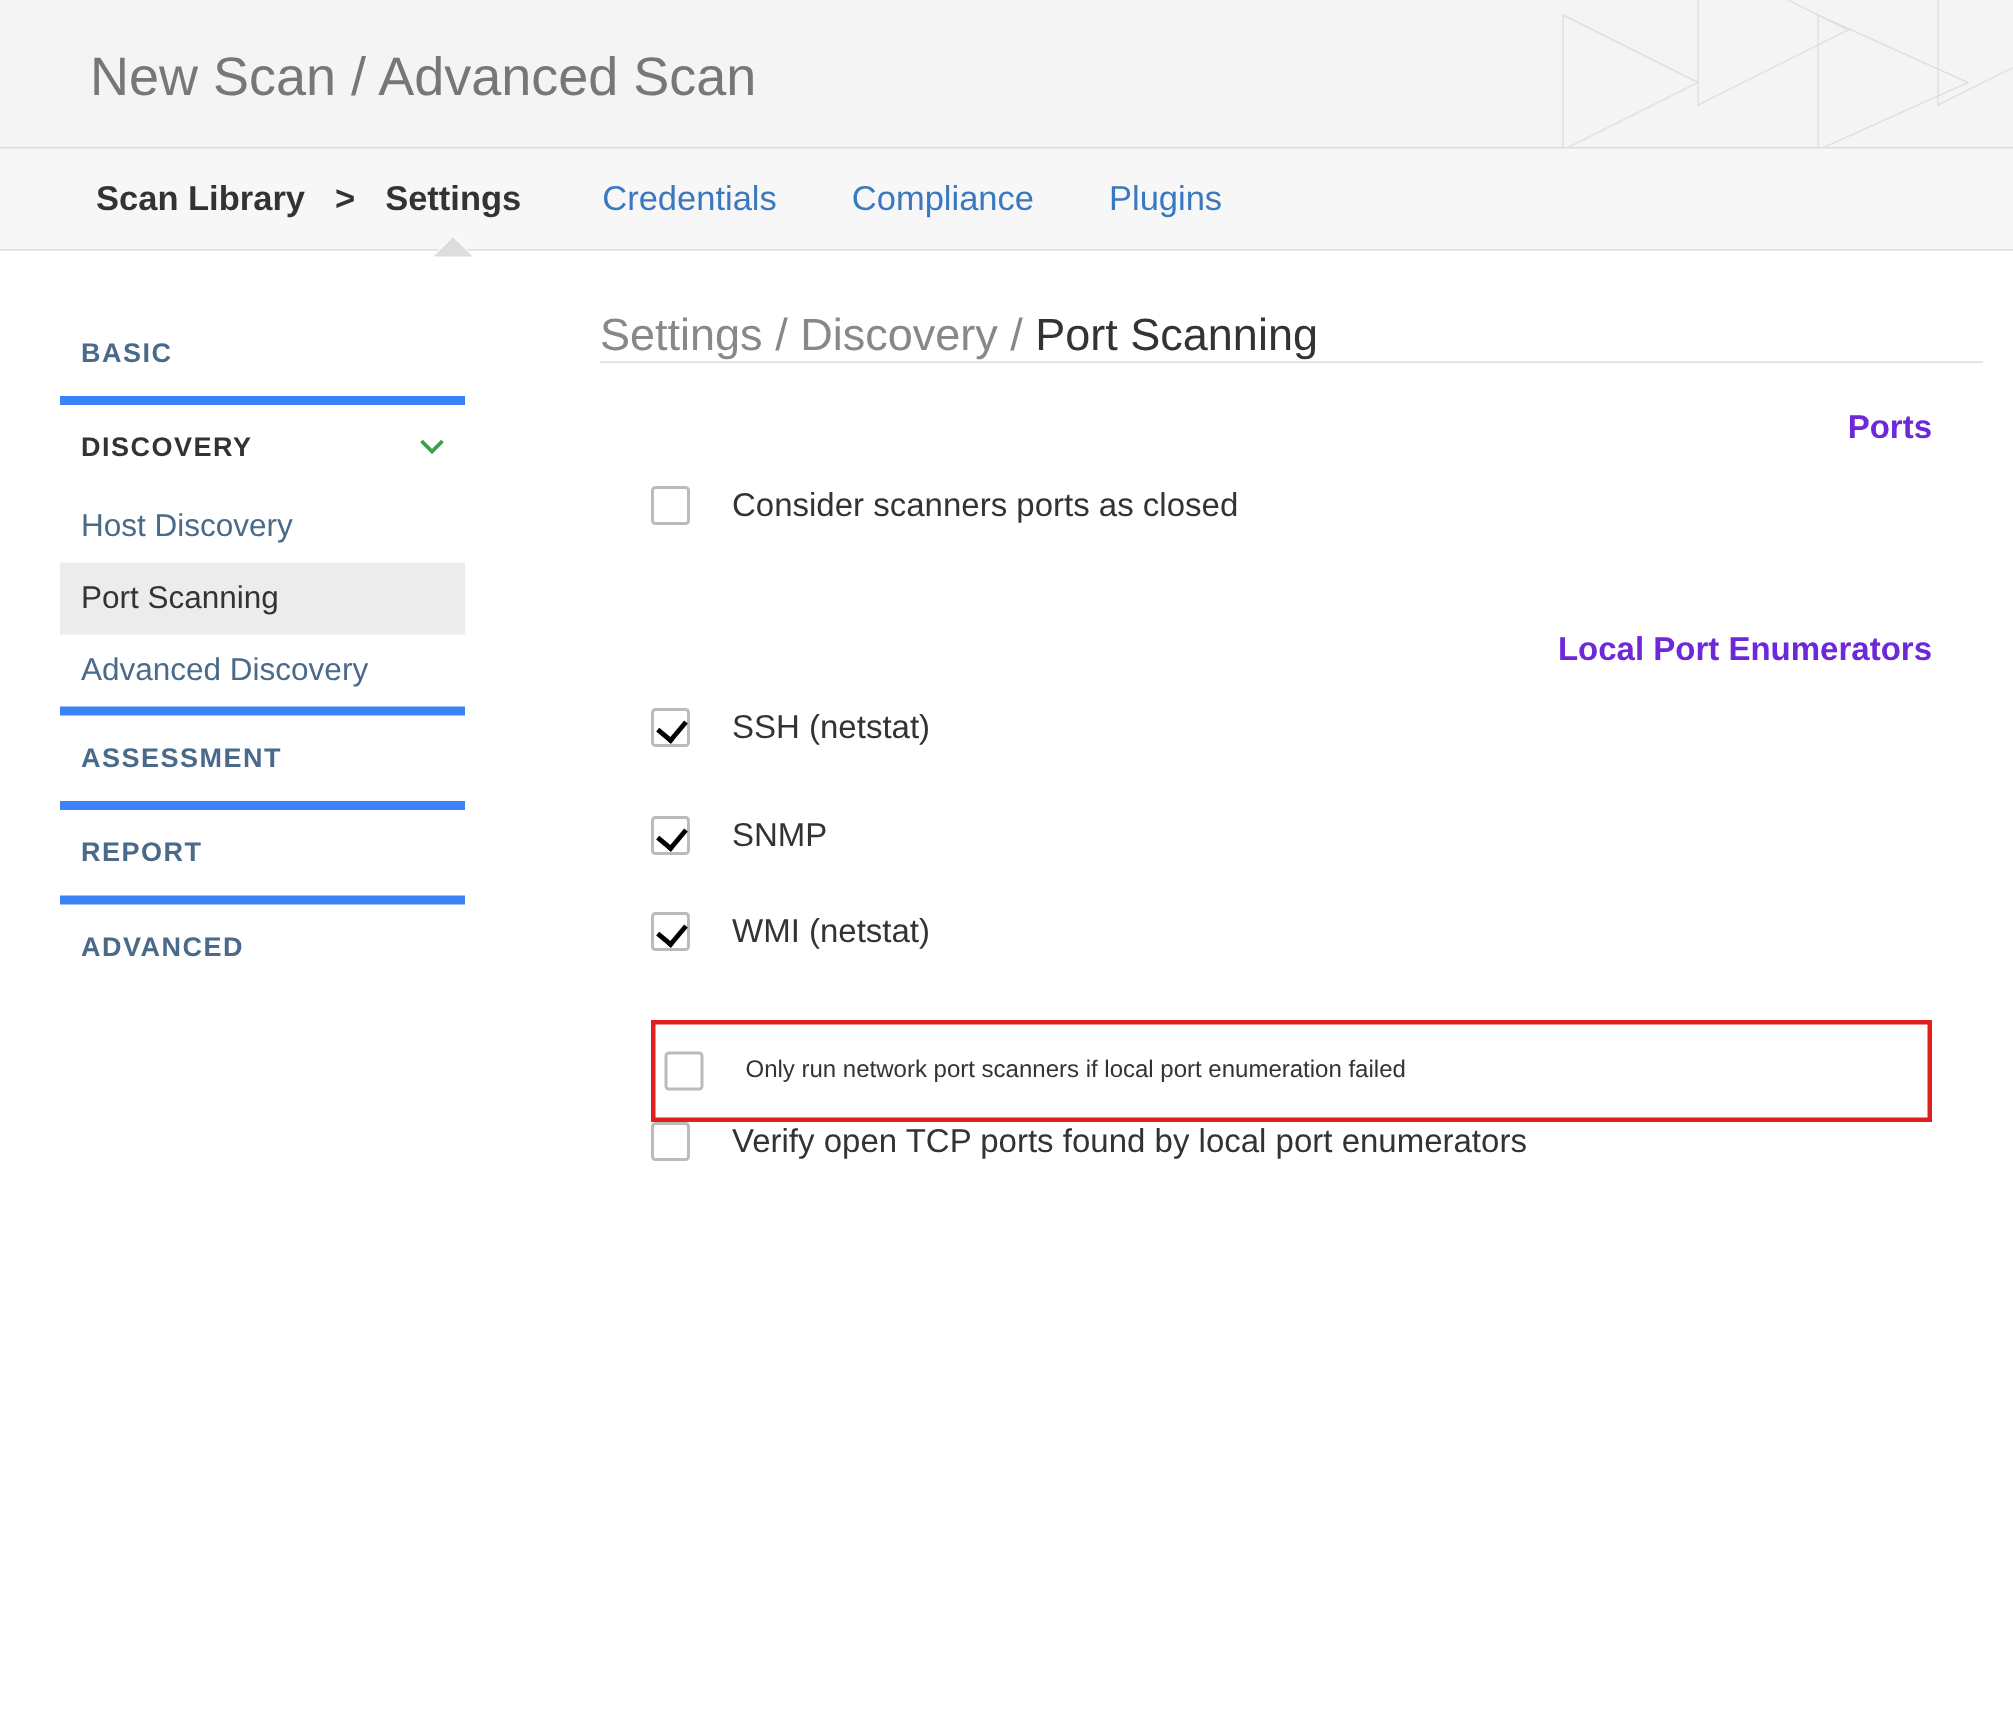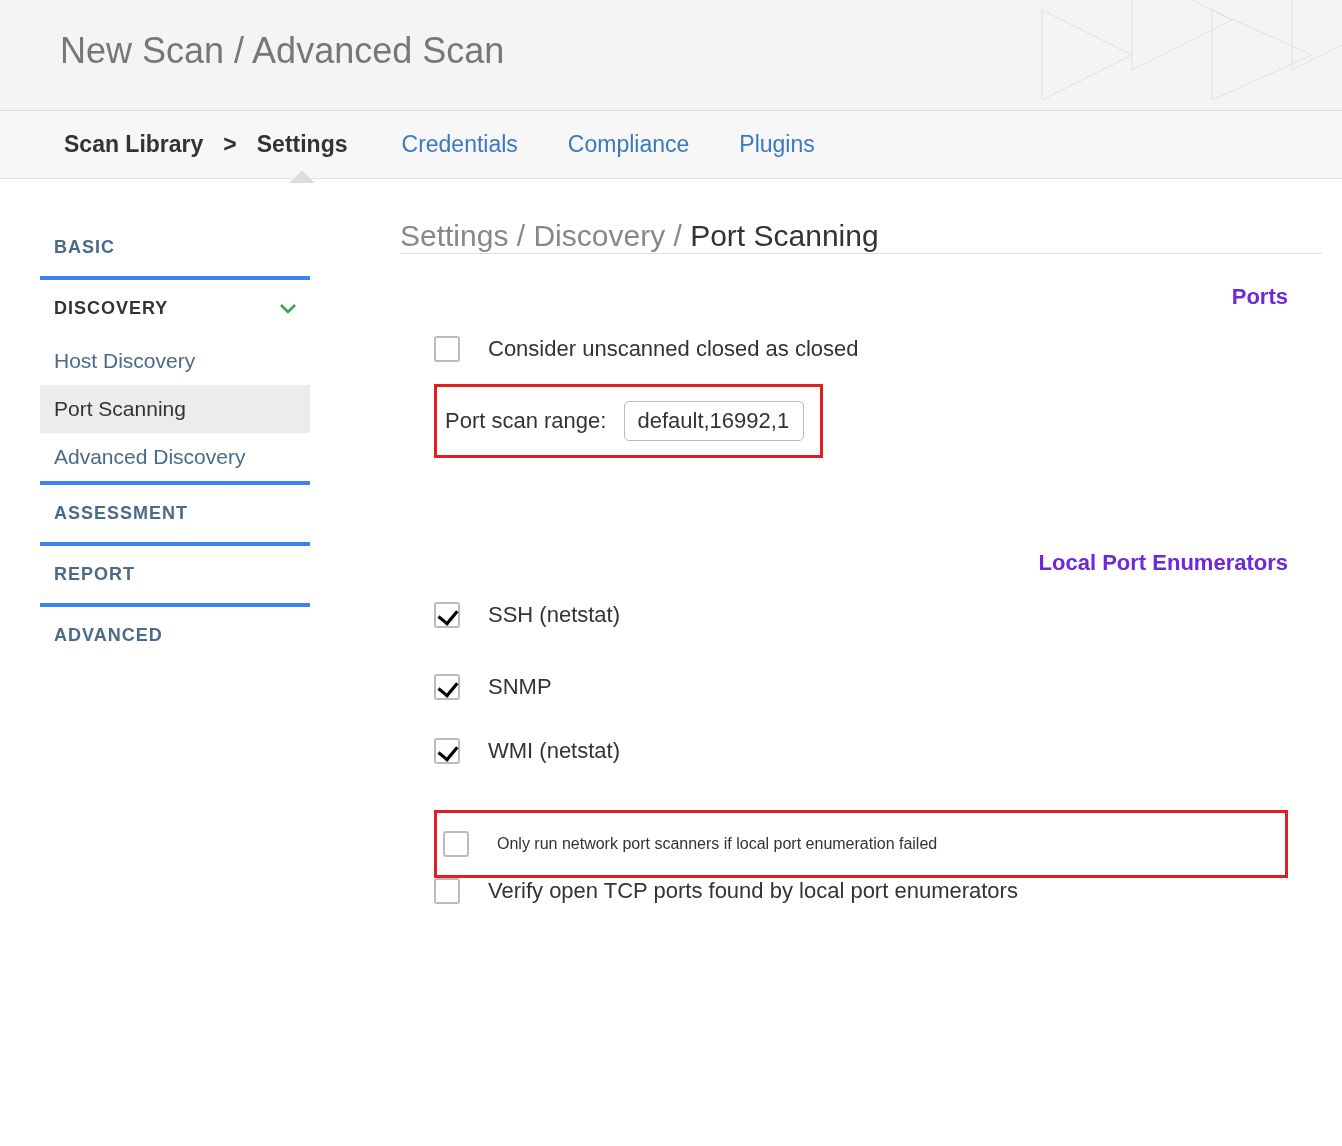--- a/index.html
+++ b/index.html
@@ -4,21 +4,21 @@
 <style>
   * { box-sizing: border-box; margin: 0; padding: 0; }
   body {
     font-family: -apple-system, BlinkMacSystemFont, "Segoe UI", Helvetica, Arial, sans-serif;
     background: #fff;
     color: #333;
     width: 1342px;
   }
   .header {
     background: #f4f4f4;
-    padding: 30px 60px 38px 60px;
+    padding: 30px 60px 26px 60px;
     border-bottom: 1px solid #ddd;
     position: relative;
     overflow: hidden;
   }
   .header-title {
     font-size: 36px;
     font-weight: 300;
     color: #777;
   }
   .header-bg-deco {
@@ -91,21 +91,21 @@
   }
   .main {
     display: flex;
     padding: 40px 0 0 40px;
   }
   .sidebar {
     width: 270px;
     flex-shrink: 0;
   }
   .sidebar-section {
-    border-bottom: 4px solid #3b82f6;
+    border-bottom: 6px solid #3b82f6;
   }
   .sidebar-header {
     font-size: 18px;
     font-weight: 700;
     color: #4a6a8a;
     letter-spacing: 1px;
     padding: 18px 14px;
     cursor: pointer;
     display: flex;
     align-items: center;
@@ -288,27 +288,23 @@
       <span class="bc-current">Port Scanning</span>
     </div>
 
     <div class="panel">
 
       
       <div class="section-title">Ports</div>
 
       <div class="field-row">
         <span class="checkbox"></span>
-        <span>Consider unscanned closed as closed</span>
-      </div>
-
-      <div class="highlight-box">
-        <span class="inline-label">Port scan range:</span>
-        <input class="text-input" type="text" value="default,16992,1" style="">
-      </div>
+        <span>Consider scanners ports as closed</span>
+      </div>
+
 
       <div class="spacer-lg"></div>
 
       
       <div class="section-title">Local Port Enumerators</div>
 
       <div class="field-row" style="margin-bottom:46px;">
         <span class="checkbox checked"></span>
         <span>SSH (netstat)</span>
       </div>

